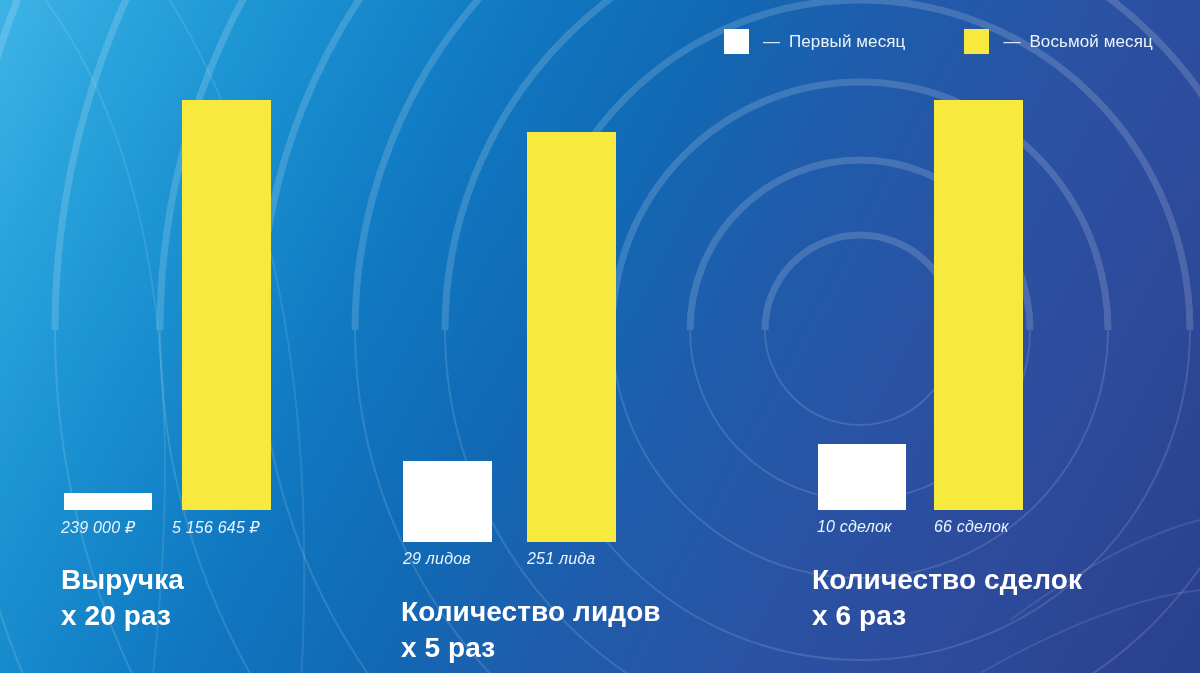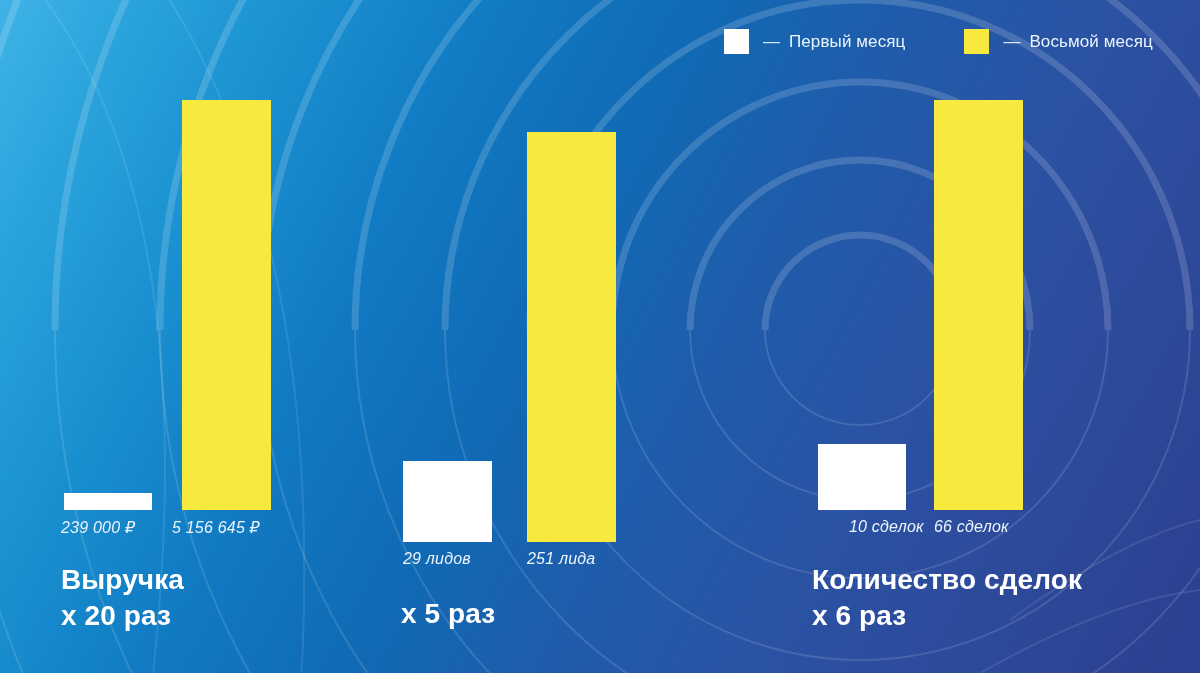--- a/index.html
+++ b/index.html
@@ -135,28 +135,29 @@
       <div class="line2">x 20 раз</div>
     </div>
   </div>
 
   <div class="group" style="left:0;width:760px;margin-top:32px;">
     <div class="bar white" style="left:403px;width:89px;height:81px;"></div>
     <div class="bar yellow" style="left:527px;width:89px;height:410px;"></div>
     <div class="value" style="left:403px;">29 лидов</div>
     <div class="value" style="left:527px;">251 лида</div>
     <div class="caption" style="left:401px;">
+      <div class="line1">Количество лидов</div>
       <div class="line2">x 5 раз</div>
     </div>
   </div>
 
   <div class="group" style="left:0;width:1200px;">
     <div class="bar white" style="left:818px;width:88px;height:66px;"></div>
     <div class="bar yellow" style="left:934px;width:89px;height:410px;"></div>
-    <div class="value" style="left:817px;margin-left:32px;">10 сделок</div>
+    <div class="value" style="left:817px;">10 сделок</div>
     <div class="value" style="left:934px;">66 сделок</div>
     <div class="caption" style="left:812px;">
       <div class="line1">Количество сделок</div>
       <div class="line2">x 6 раз</div>
     </div>
   </div>
 
 </div>
 
 </body></html>

